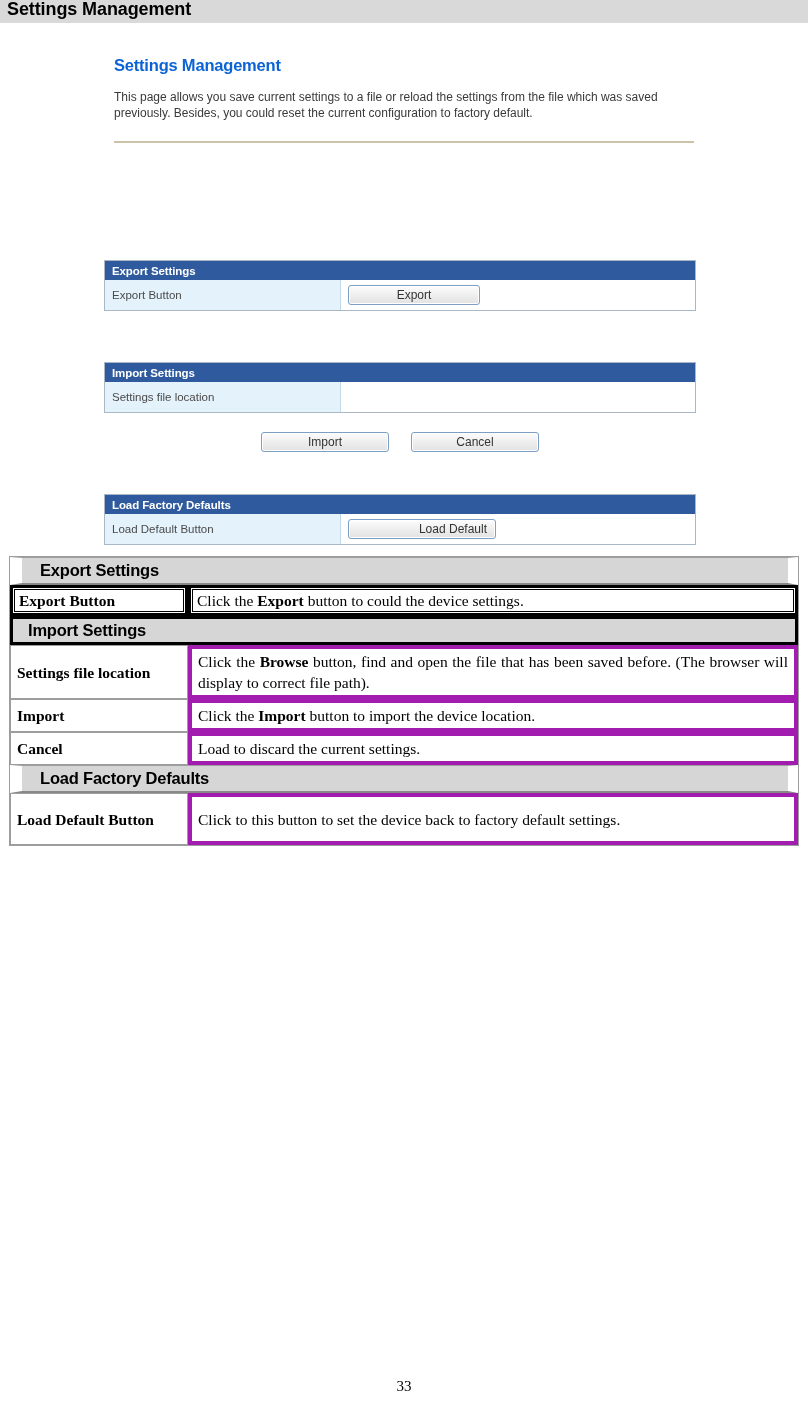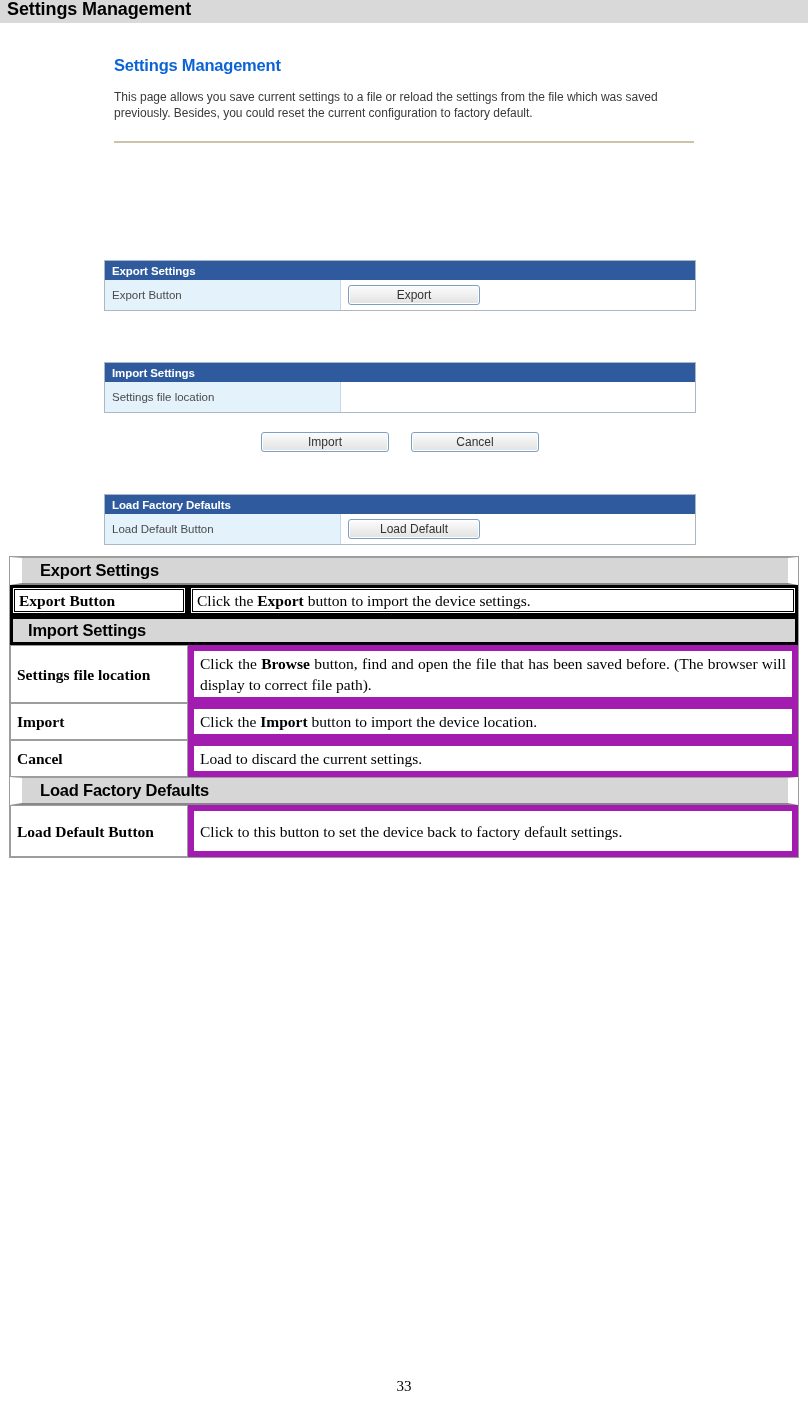--- a/index.html
+++ b/index.html
@@ -123,21 +123,21 @@
     border-radius: 3px;
     box-shadow: inset 0 0 0 1px #ffffff;
     text-align: center;
     line-height: 18px;
     height: 20px;
     box-sizing: border-box;
     cursor: pointer;
     padding: 0 8px;
   }
   .btn-export   { width: 132px; }
-  .btn-load     { width: 132px; }
+  .btn-load     { width: 148px; text-align: right; }
   .btn-browse   { width: 88px; margin-left: 6px; border-color: #6e7c8c; }
   .btn-import, .btn-cancel { width: 128px; }
 
   .txt {
     width: 170px;
     height: 19px;
     box-sizing: border-box;
     border: 1px solid #9dbcd8;
     background: #ffffff;
     font-family: "Liberation Sans", sans-serif;
@@ -194,21 +194,21 @@
     padding-left: 15px;
   }
   .k-cell {
     width: 178px;
     font-weight: bold;
     border: 1px solid #9d9d9d;
     padding-left: 9px;
     line-height: 21px;
   }
   .v-cell {
-    border: 6px solid #a21caf;
+    border: 4px solid #a21caf;
     text-align: justify;
     text-justify: inter-word;
     line-height: 21px;
     padding-left: 10px;
     padding-right: 8px;
   }
   .row-thick .k-cell,
   .row-thick .v-cell {
     border: 3px solid #000000;
     box-shadow: inset 0 0 0 1px #ffffff, inset 0 0 0 2px #000000;
@@ -279,21 +279,21 @@
 </div>
 
 <table class="desc-table">
   <tbody>
 
     <tr class="sec-row">
       <td colspan="2">Export Settings</td>
     </tr>
     <tr class="row-thick mid">
       <td class="k-cell">Export Button</td>
-      <td class="v-cell"><span>Click the </span><b>Export</b><span> button to import the device settings.</span></td>
+      <td class="v-cell"><span>Click the </span><b>Export</b><span> button to could the device settings.</span></td>
     </tr>
 
     <tr class="sec-row thick">
       <td colspan="2">Import Settings</td>
     </tr>
     <tr class="tall">
       <td class="k-cell">Settings file location</td>
       <td class="v-cell"><span>Click the </span><b>Browse</b><span> button, find and open the file that has been saved before. (The browser will display to correct file path).</span></td>
     </tr>
     <tr class="mid">

